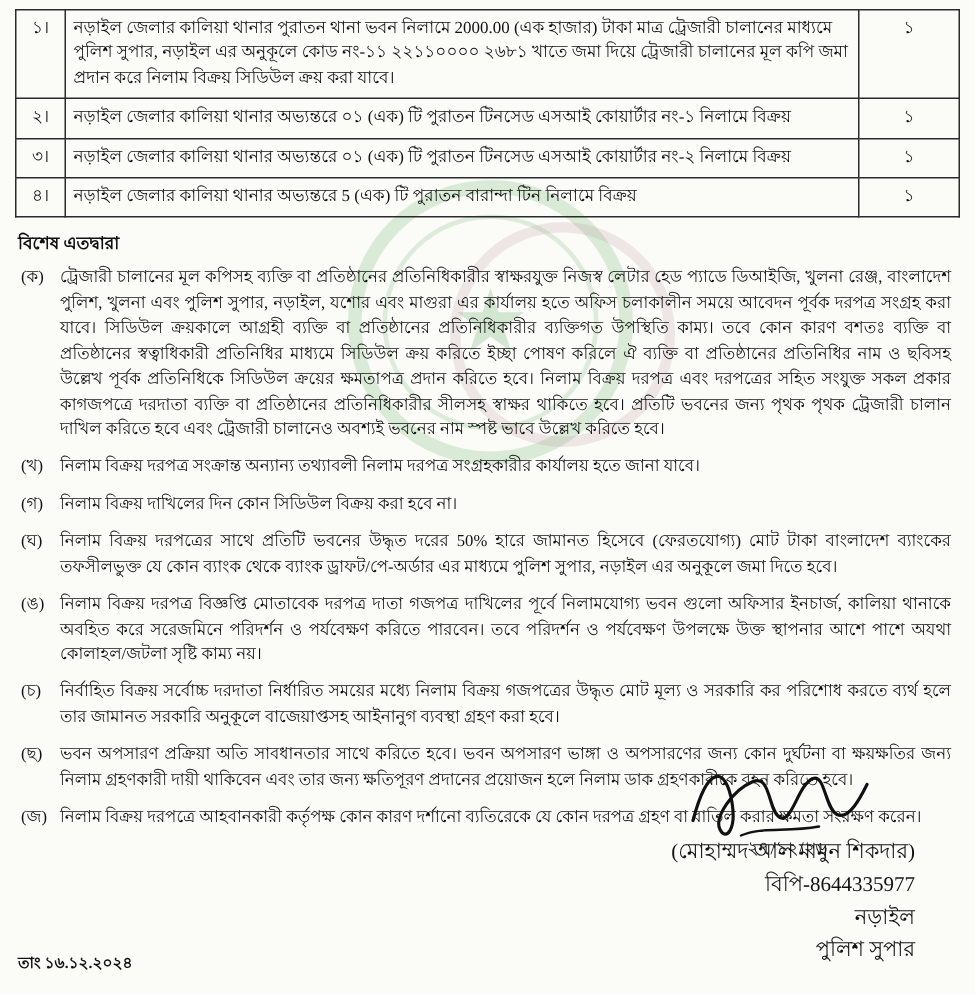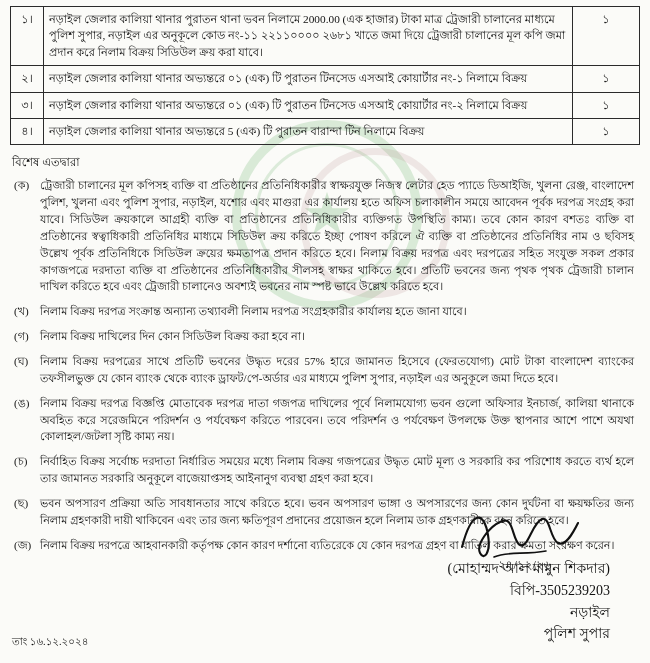--- a/index.html
+++ b/index.html
@@ -91,21 +91,21 @@
   }
   td.c-qty {
     width: 56px;
     text-align: center;
   }
 
   .section-title {
     position: relative;
     z-index: 2;
     font-size: 11.5px;
-    font-weight: normal;
+    font-weight: bold;
     margin: 9px 0 4px 2px;
   }
 
   ol.notes {
     position: relative;
     z-index: 2;
     list-style: none;
     margin: 0;
     padding: 0 4px 0 2px;
   }
@@ -146,20 +146,21 @@
     height: 72px;
     z-index: 4;
     pointer-events: none;
   }
   .footer-left {
     position: absolute;
     left: 12px;
     bottom: 12px;
     font-size: 10.3px;
     z-index: 3;
+    font-weight: bold;
   }
 </style>
 </head>
 <body>
 
 <div class="page">
 
   <div class="watermark">
     <span class="watermark-star">★</span>
   </div>
@@ -200,21 +201,21 @@
     <li>
       <span class="marker">(খ)</span>
       <span class="body">নিলাম বিক্রয় দরপত্র সংক্রান্ত অন্যান্য তথ্যাবলী নিলাম দরপত্র সংগ্রহকারীর কার্যালয় হতে জানা যাবে।</span>
     </li>
     <li>
       <span class="marker">(গ)</span>
       <span class="body">নিলাম বিক্রয় দাখিলের দিন কোন সিডিউল বিক্রয় করা হবে না।</span>
     </li>
     <li>
       <span class="marker">(ঘ)</span>
-      <span class="body">নিলাম বিক্রয় দরপত্রের সাথে প্রতিটি ভবনের উদ্ধৃত দরের 57% হারে জামানত হিসেবে (ফেরতযোগ্য) মোট টাকা বাংলাদেশ ব্যাংকের তফসীলভুক্ত যে কোন ব্যাংক থেকে ব্যাংক ড্রাফট/পে-অর্ডার এর মাধ্যমে পুলিশ সুপার, নড়াইল এর অনুকূলে জমা দিতে হবে।</span>
+      <span class="body">নিলাম বিক্রয় দরপত্রের সাথে প্রতিটি ভবনের উদ্ধৃত দরের 50% হারে জামানত হিসেবে (ফেরতযোগ্য) মোট টাকা বাংলাদেশ ব্যাংকের তফসীলভুক্ত যে কোন ব্যাংক থেকে ব্যাংক ড্রাফট/পে-অর্ডার এর মাধ্যমে পুলিশ সুপার, নড়াইল এর অনুকূলে জমা দিতে হবে।</span>
     </li>
     <li>
       <span class="marker">(ঙ)</span>
       <span class="body">নিলাম বিক্রয় দরপত্র বিজ্ঞপ্তি মোতাবেক দরপত্র দাতা গজপত্র দাখিলের পূর্বে নিলামযোগ্য ভবন গুলো অফিসার ইনচার্জ, কালিয়া থানাকে অবহিত করে সরেজমিনে পরিদর্শন ও পর্যবেক্ষণ করিতে পারবেন। তবে পরিদর্শন ও পর্যবেক্ষণ উপলক্ষে উক্ত স্থাপনার আশে পাশে অযথা কোলাহল/জটলা সৃষ্টি কাম্য নয়।</span>
     </li>
     <li>
       <span class="marker">(চ)</span>
       <span class="body">নির্বাহিত বিক্রয় সর্বোচ্চ দরদাতা নির্ধারিত সময়ের মধ্যে নিলাম বিক্রয় গজপত্রের উদ্ধৃত মোট মূল্য ও সরকারি কর পরিশোধ করতে ব্যর্থ হলে তার জামানত সরকারি অনুকূলে বাজেয়াপ্তসহ আইনানুগ ব্যবস্থা গ্রহণ করা হবে।</span>
     </li>
     <li>
@@ -228,20 +229,20 @@
   </ol>
 
   <svg class="sign-scribble" viewBox="0 0 130 72">
     <path d="M8 46 C18 8, 30 10, 34 34 C37 52, 30 60, 26 52 C22 44, 34 26, 48 20 C60 15, 58 40, 66 44 C74 48, 78 22, 88 18 C96 15, 96 38, 104 42 C112 46, 120 30, 124 22" fill="none" stroke="#111" stroke-width="2.1" stroke-linecap="round"></path>
     <path d="M40 56 C54 50, 70 54, 92 50" fill="none" stroke="#111" stroke-width="1.6" stroke-linecap="round"></path>
     <text x="44" y="68" font-size="12" font-family="Liberation Serif, serif" fill="#111">২৭/১২/২৬</text>
   </svg>
 
   <div class="signature-block">
     <div>(মোহাম্মদ আল মামুন শিকদার)</div>
-    <div>বিপি-3505239203</div>
+    <div>বিপি-8644335977</div>
     <div>নড়াইল</div>
     <div>পুলিশ সুপার</div>
   </div>
 
   <div class="footer-left">তাং ১৬.১২.২০২৪</div>
 
 </div>
 
 </body></html>

